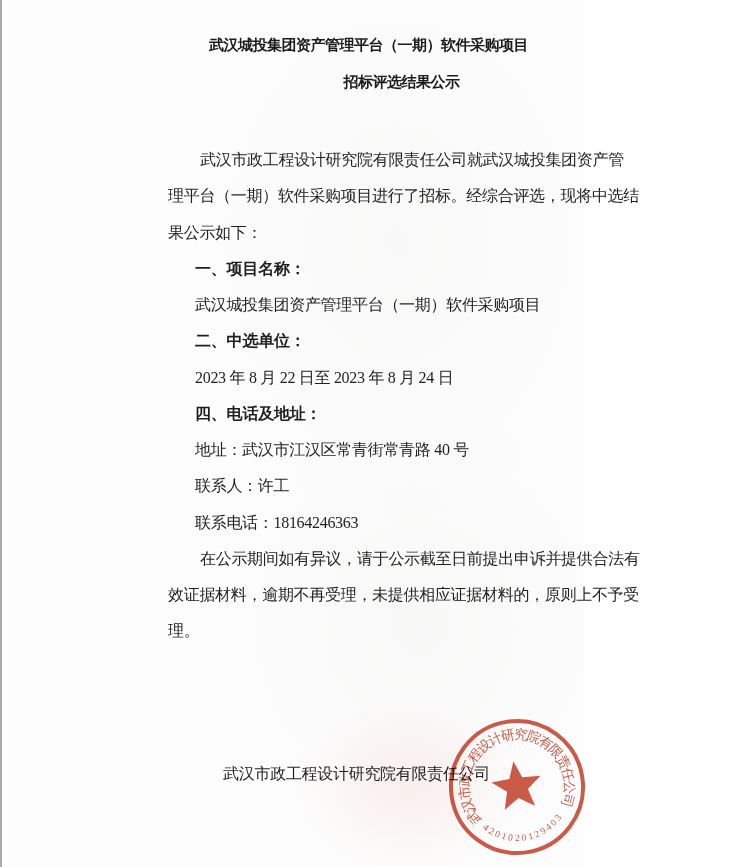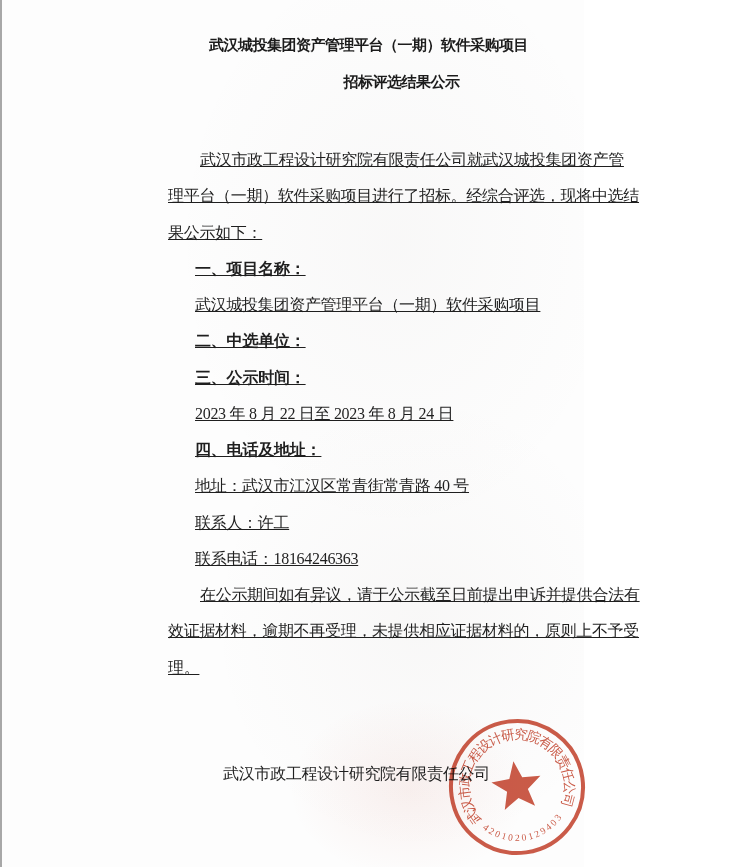--- a/index.html
+++ b/index.html
@@ -21,21 +21,21 @@
     position:absolute;left:0;top:0;width:2px;height:867px;background:#a8a8a8;
   }
   .title{
     position:absolute;left:0;width:737px;text-align:center;
     font-weight:bold;font-size:15px;letter-spacing:-0.5px;color:#1c1c1c;
     line-height:22px;white-space:nowrap;
   }
   .title.l1{top:34px;}
   .title.l2{top:71px;padding-left:33px;}
   .body-text{
-    position:absolute;left:168px;top:142px;width:478px;color:#1f1f1f;text-decoration:underline;
+    position:absolute;left:168px;top:142px;width:478px;color:#1f1f1f;
   }
   .line{
     height:36.27px;line-height:36.27px;font-size:16px;letter-spacing:-0.3px;
     white-space:nowrap;
   }
   .line.indent{padding-left:32px;}
   .line.hindent{padding-left:27px;}
   .line.bold{font-weight:bold;letter-spacing:-0.2px;}
   .signature{
     position:absolute;top:763px;right:94px;
@@ -65,21 +65,20 @@
   <div class="body-text">
     <div class="line indent">武汉市政工程设计研究院有限责任公司就武汉城投集团资产管</div>
     <div class="line">理平台（一期）软件采购项目进行了招标。经综合评选，现将中选结</div>
     <div class="line">果公示如下：</div>
 
     <div class="line hindent bold">一、项目名称：</div>
     <div class="line hindent">武汉城投集团资产管理平台（一期）软件采购项目</div>
 
     <div class="line hindent bold">二、中选单位：</div>
 
-    <div class="line hindent bold">三、公示时间：</div>
     <div class="line hindent">2023 年 8 月 22 日至 2023 年 8 月 24 日</div>
 
     <div class="line hindent bold">四、电话及地址：</div>
     <div class="line hindent">地址：武汉市江汉区常青街常青路 40 号</div>
     <div class="line hindent">联系人：许工</div>
     <div class="line hindent">联系电话：18164246363</div>
 
     <div class="line indent">在公示期间如有异议，请于公示截至日前提出申诉并提供合法有</div>
     <div class="line">效证据材料，逾期不再受理，未提供相应证据材料的，原则上不予受</div>
     <div class="line">理。</div>

